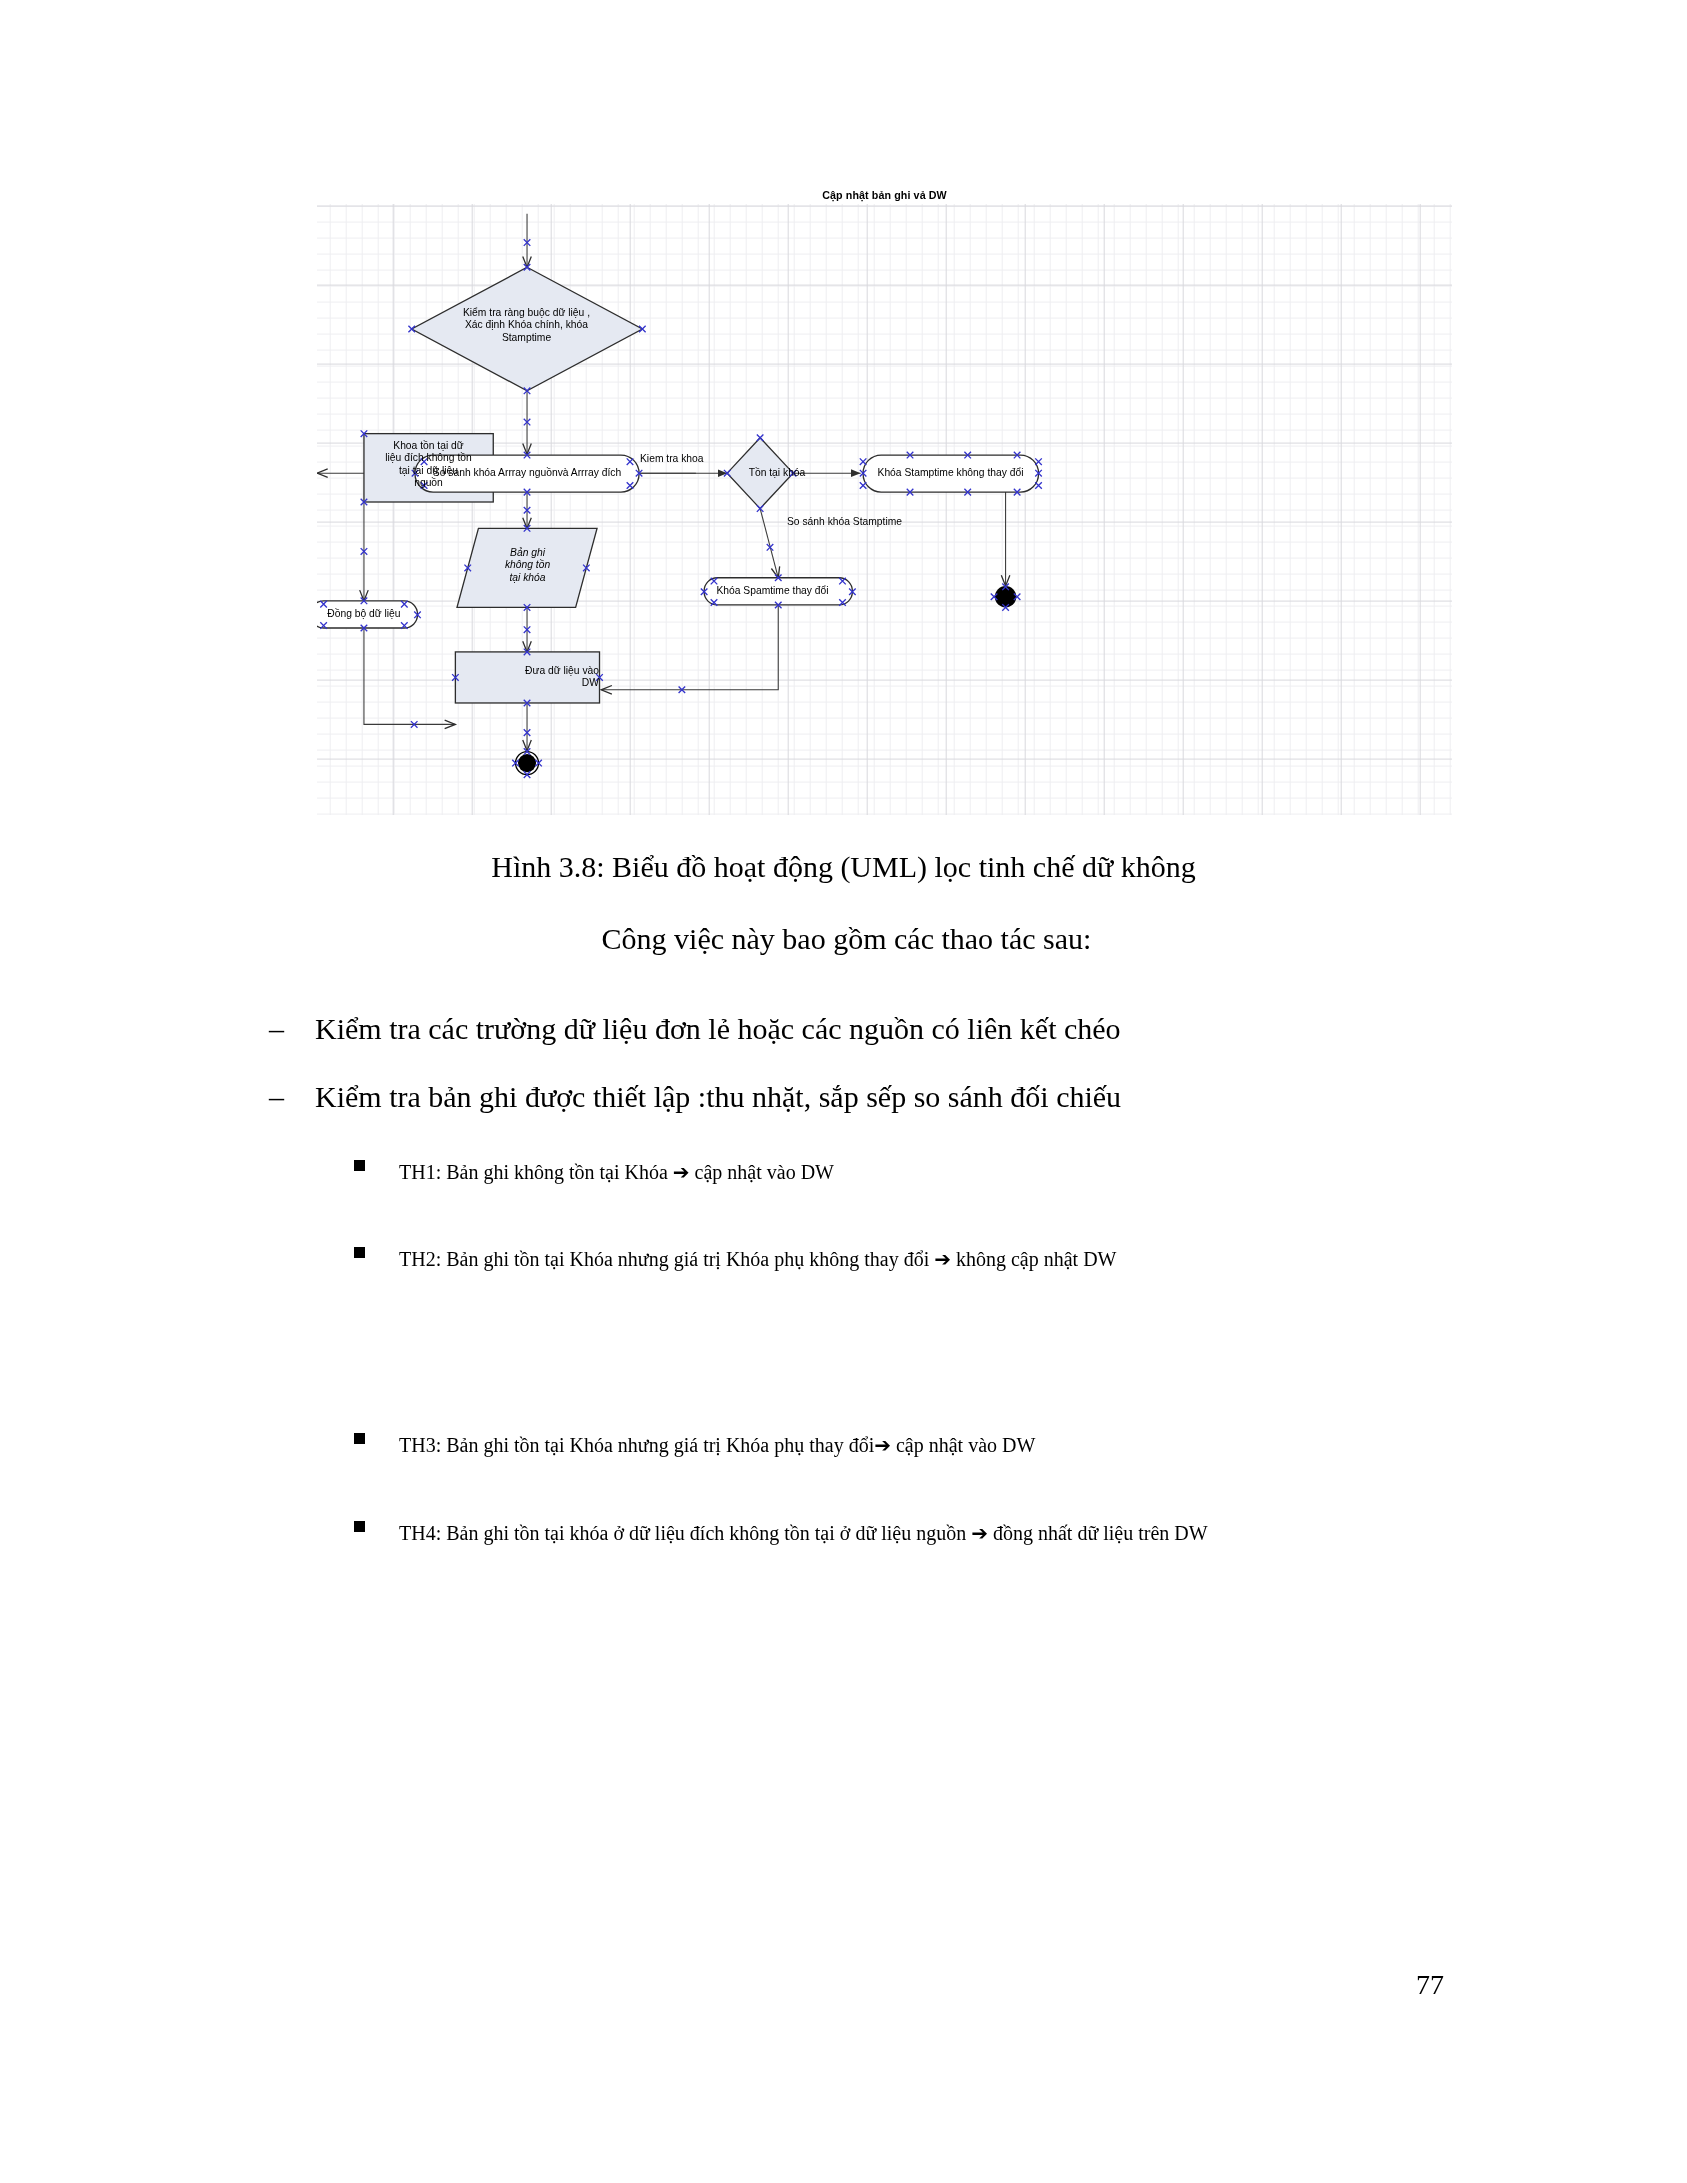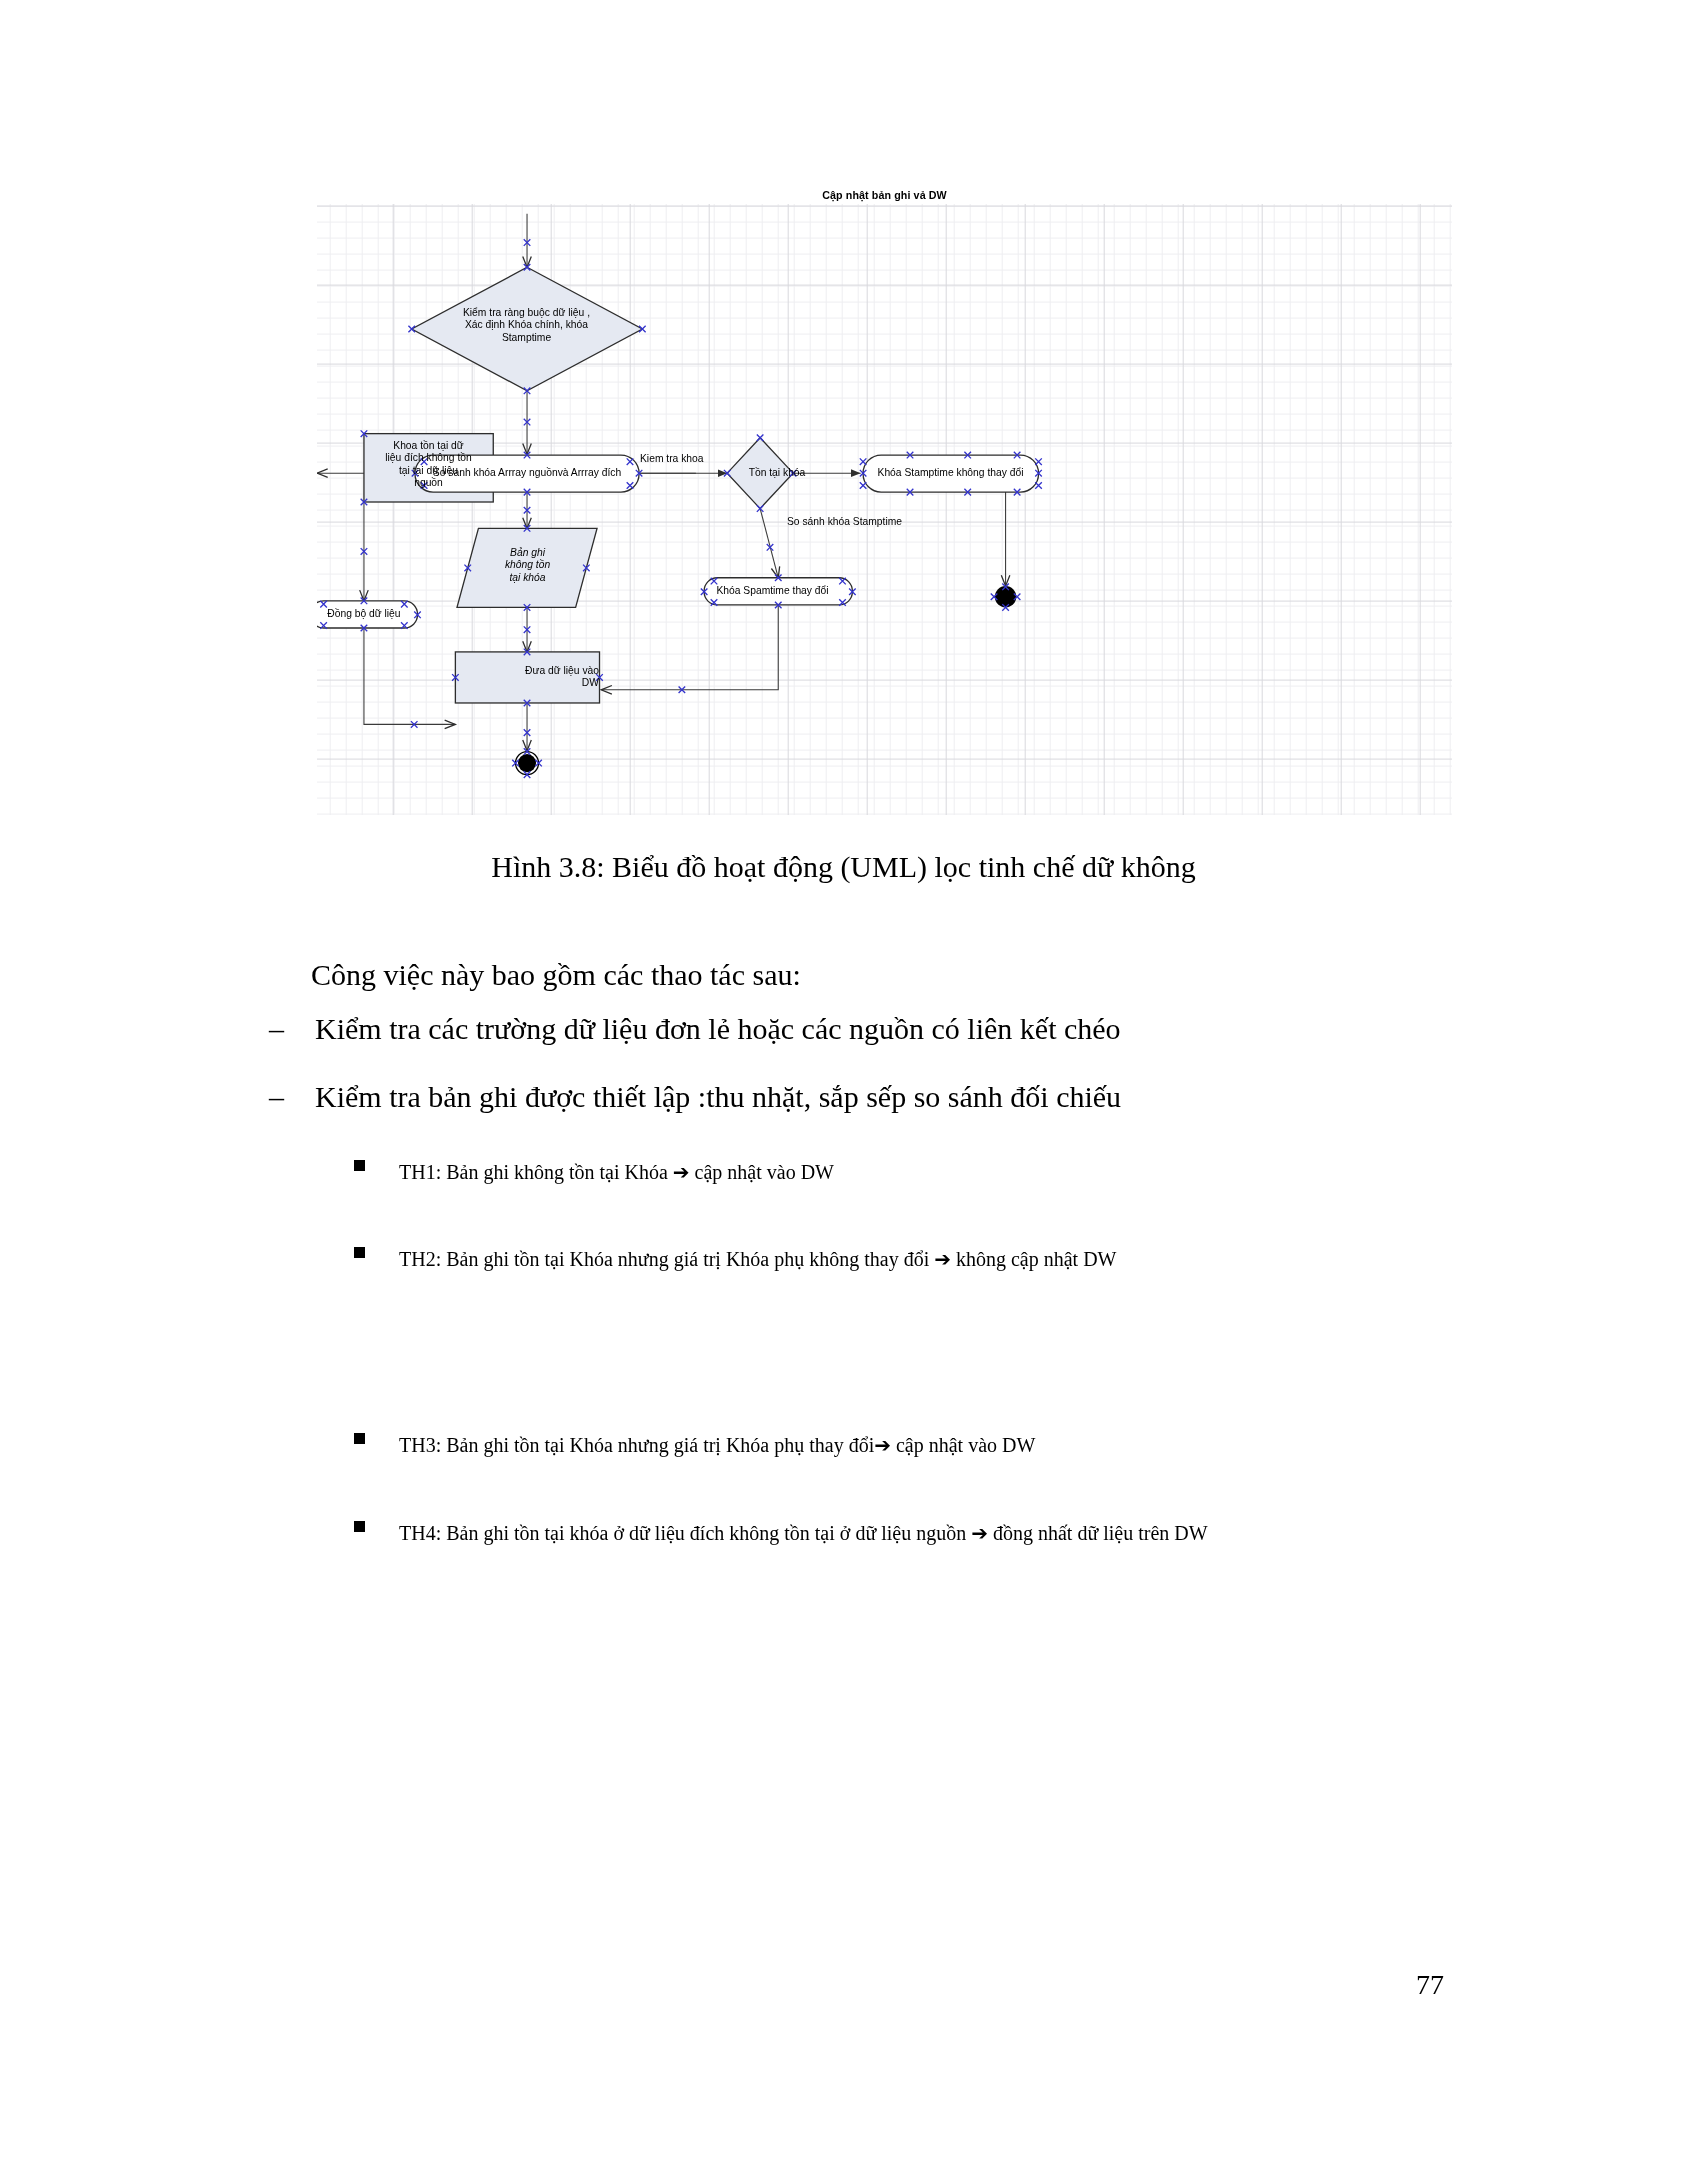--- a/index.html
+++ b/index.html
@@ -90,22 +90,23 @@
     font-size: 30px;
     line-height: 40px;
   }
   .para {
     position: absolute;
     font-size: 30px;
     line-height: 51px;
   }
   #para-intro {
     left: 311px;
-    top: 949px;
+    top: 913px;
     width: 1071px;
+    text-align: center;
   }
   .dash-item {
     position: absolute;
     font-size: 30px;
     line-height: 51px;
     width: 1170px;
   }
   .dash-item .dash-mark {
     position: absolute;
     left: 0;

